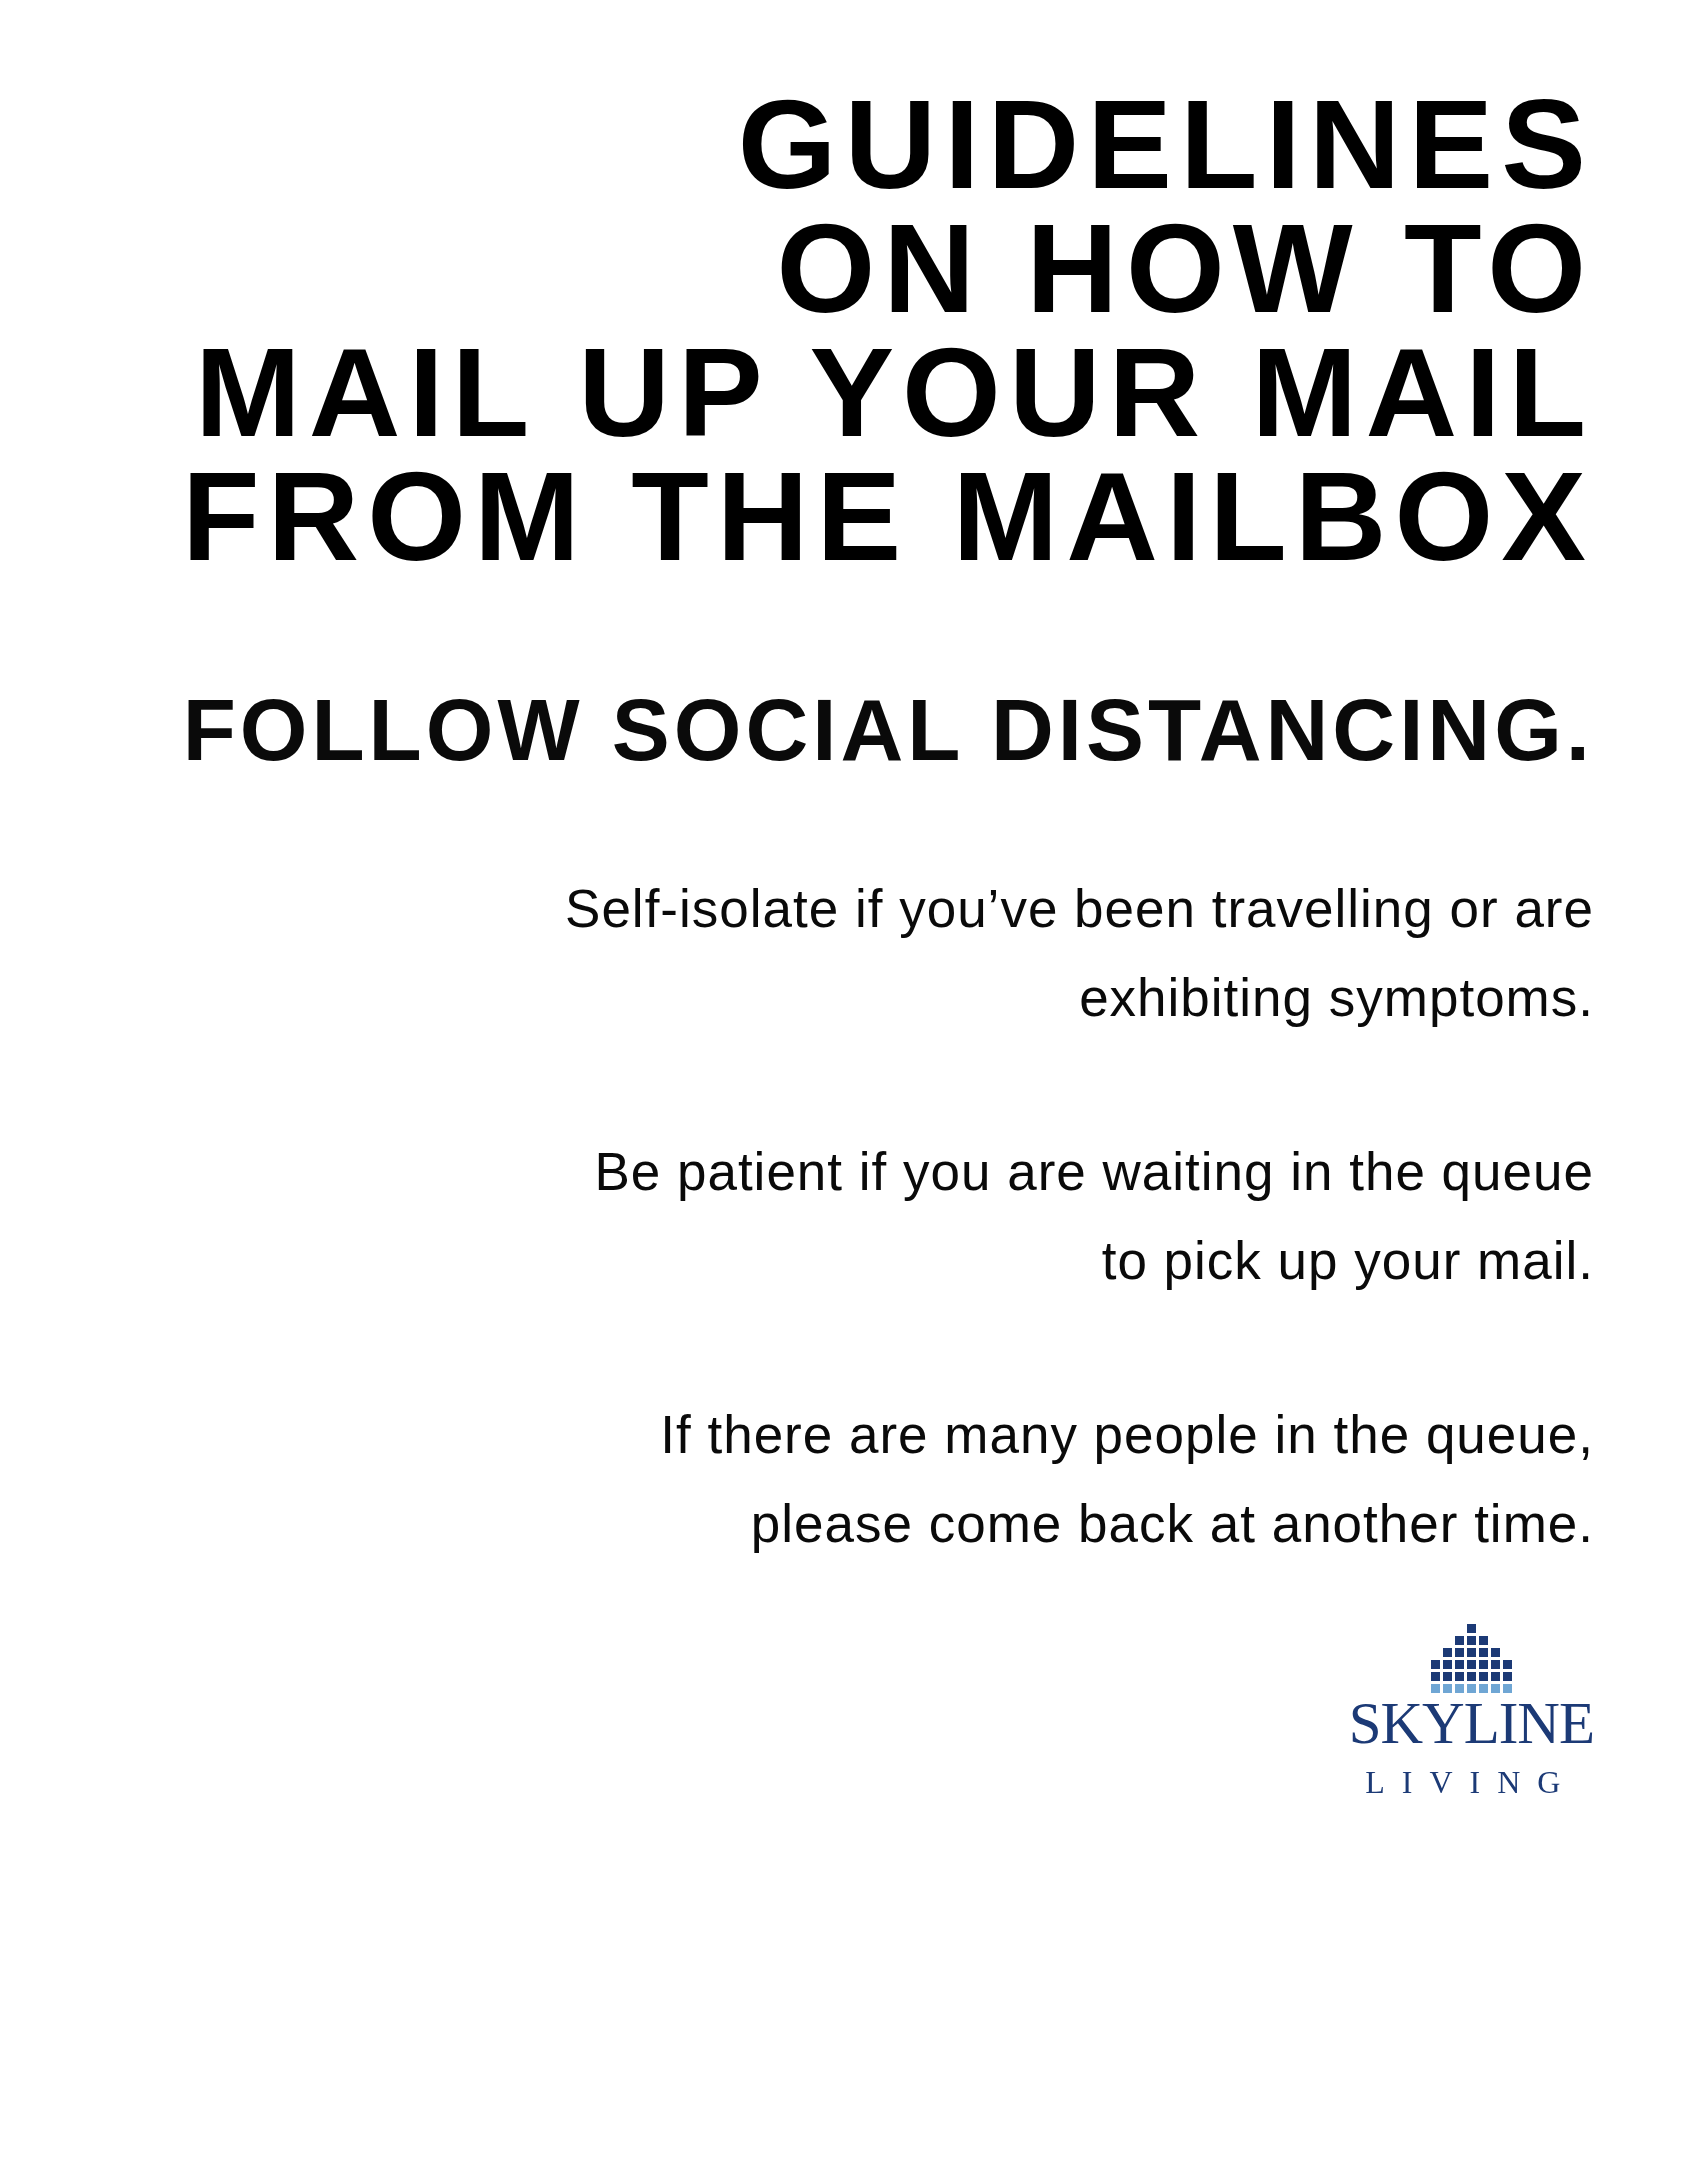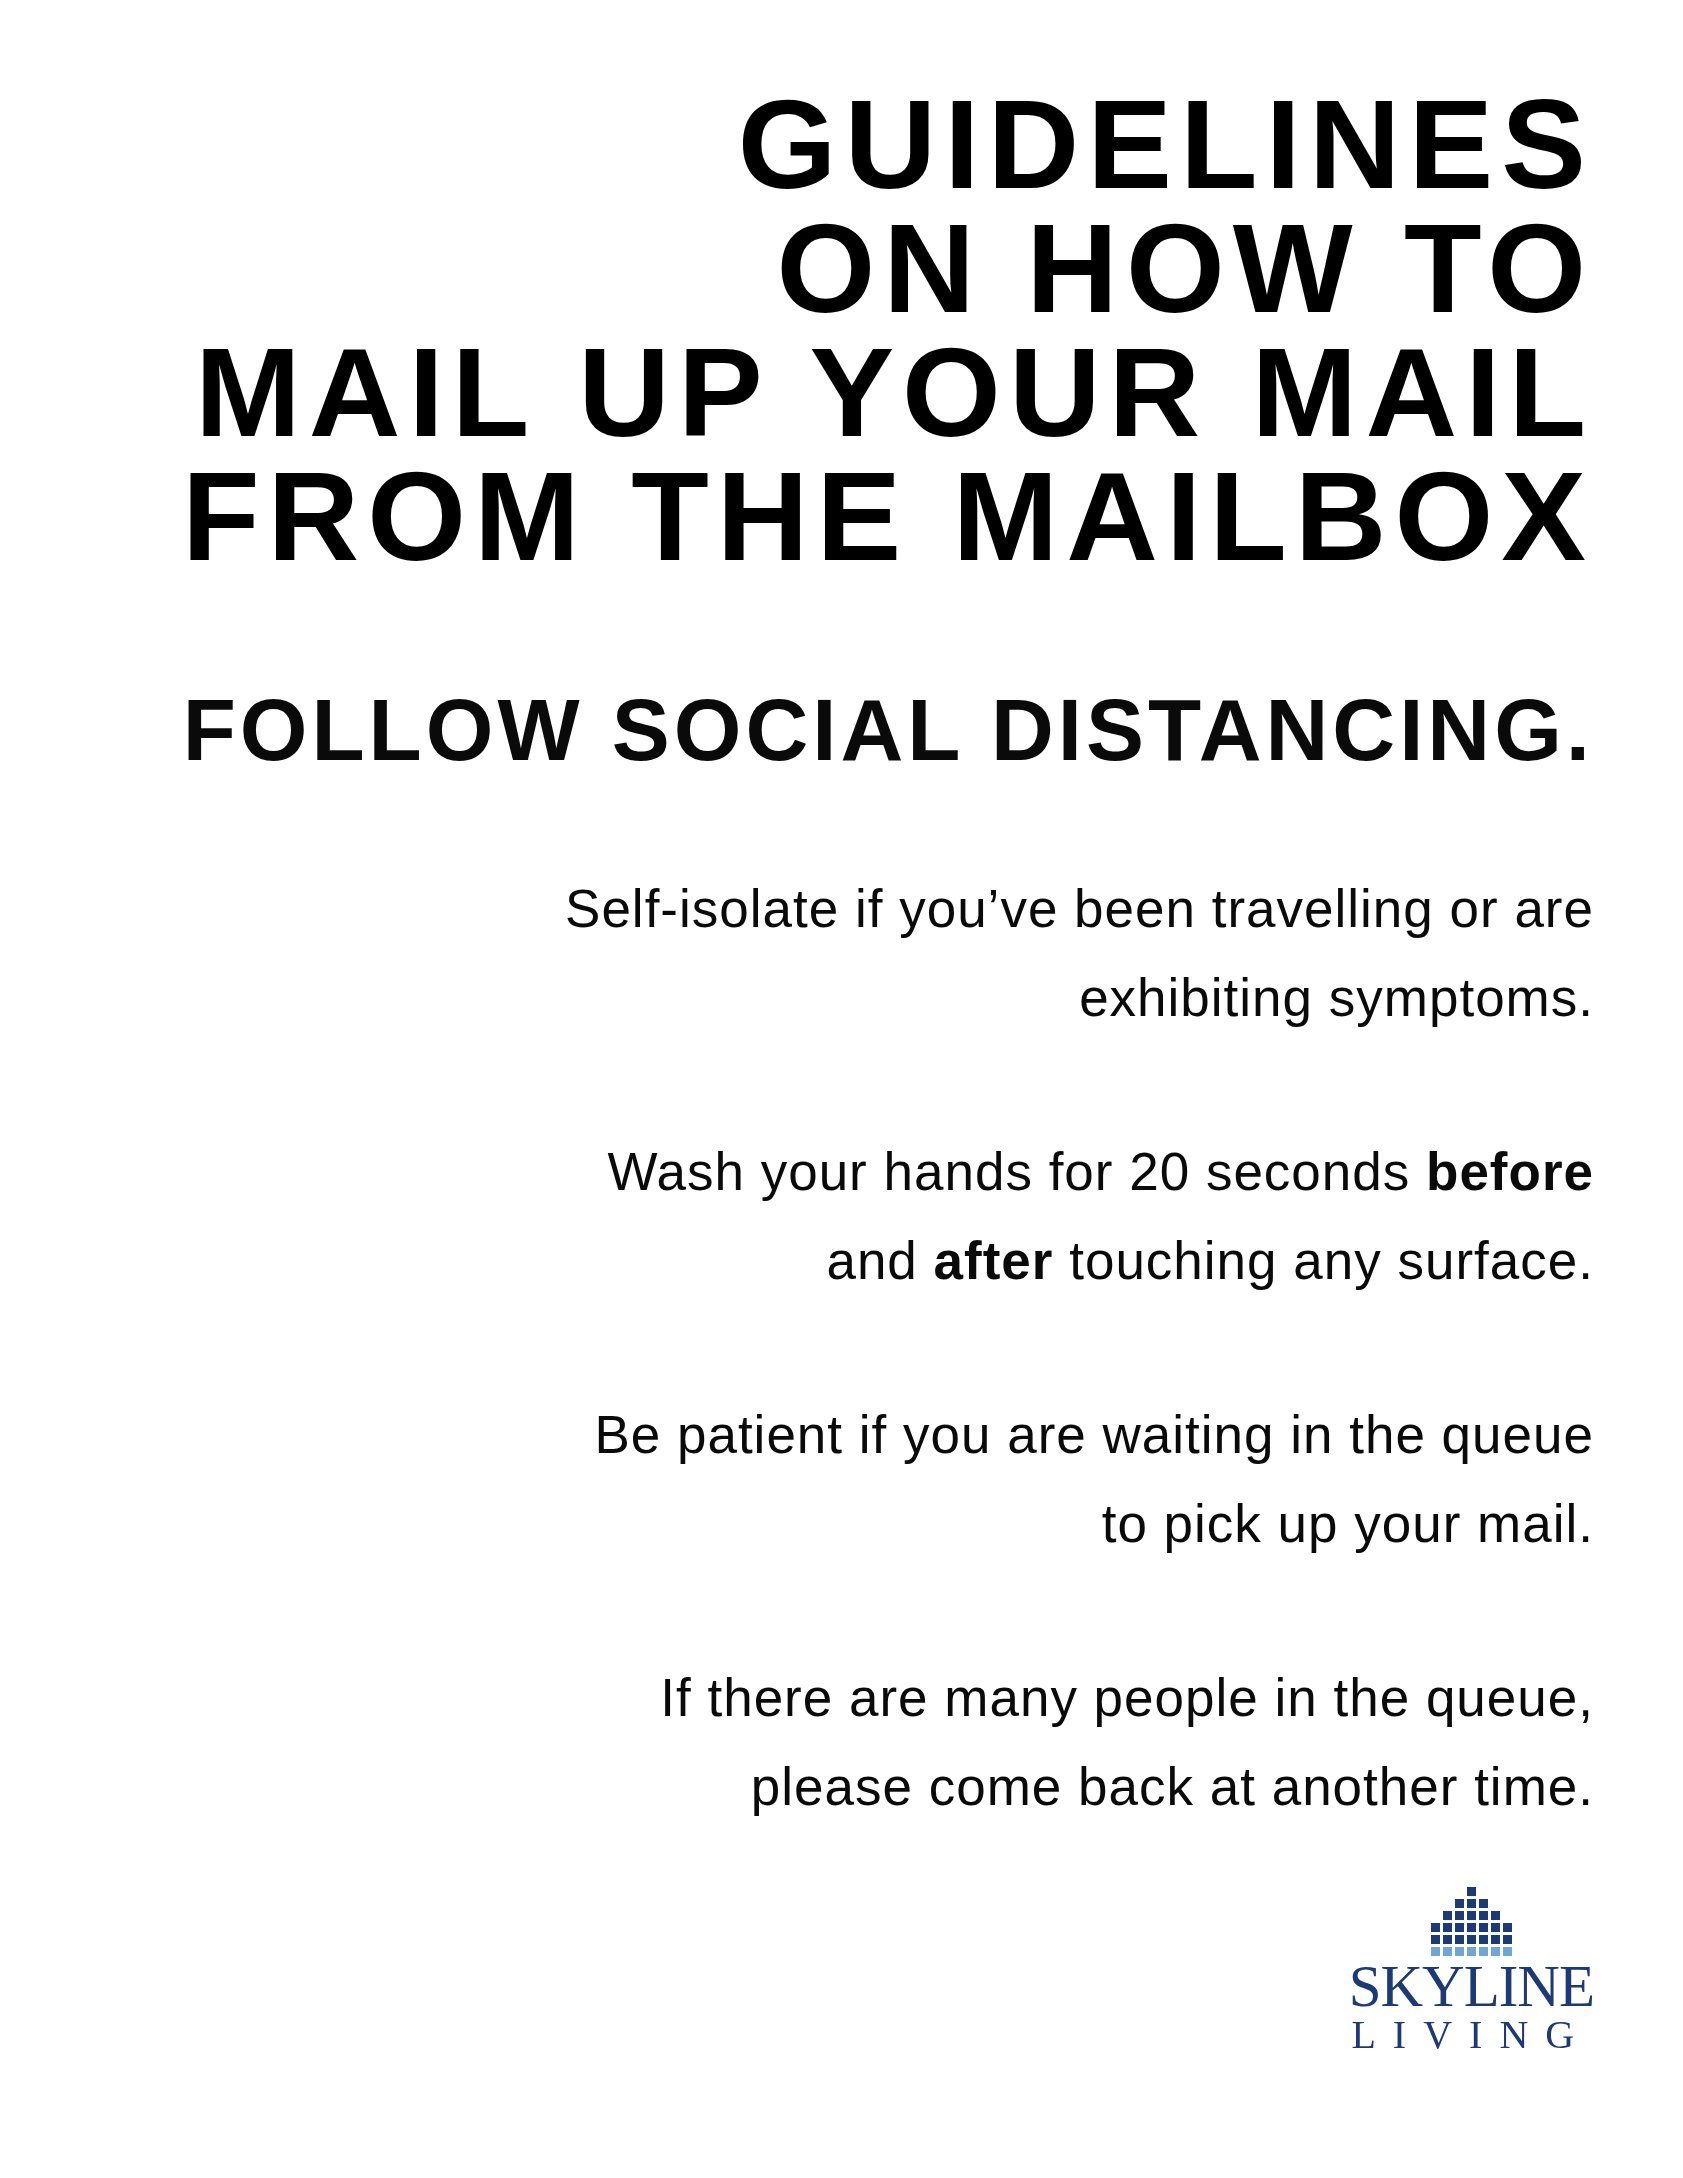--- a/index.html
+++ b/index.html
@@ -58,46 +58,44 @@
   .logo-brand {
     font-family:"Liberation Serif", serif;
     font-size:59px;
     line-height:53px;
     letter-spacing:-1px;
     margin-top:4px;
     font-weight:normal;
   }
   .logo-subbrand {
     font-family:"Liberation Serif", serif;
-    font-size:40px;
+    font-size:32px;
     line-height:40px;
     letter-spacing:17px;
-    margin-top:2px;
+    margin-top:12px;
     font-weight:normal;
   }
 </style>
 </head>
 <body>
 
 <div class="page">
 
   <div class="title">
       <div>GUIDELINES</div>
       <div>ON HOW TO</div>
       <div>MAIL UP YOUR MAIL</div>
       <div>FROM THE MAILBOX</div>
     </div>
 
   <div class="heading">FOLLOW SOCIAL DISTANCING.</div>
 
   <div class="paragraphs">
       <p class="para"><span>Self-isolate if you’ve been travelling or are
 exhibiting symptoms.</span></p>
-      <p class="para"><span>Wash your hands for 20 seconds </span><b>before</b><span>
-and </span><b>after</b><span> touching any surface.</span></p>
       <p class="para"><span>Be patient if you are waiting in the queue
 to pick up your mail.</span></p>
       <p class="para"><span>If there are many people in the queue,
 please come back at another time.</span></p>
     </div>
 
   <div class="logo">
     <div class="logo-icon">
         <div class="logo-col">
           <div class="logo-sq" style="background: rgb(28, 58, 118);"></div>

